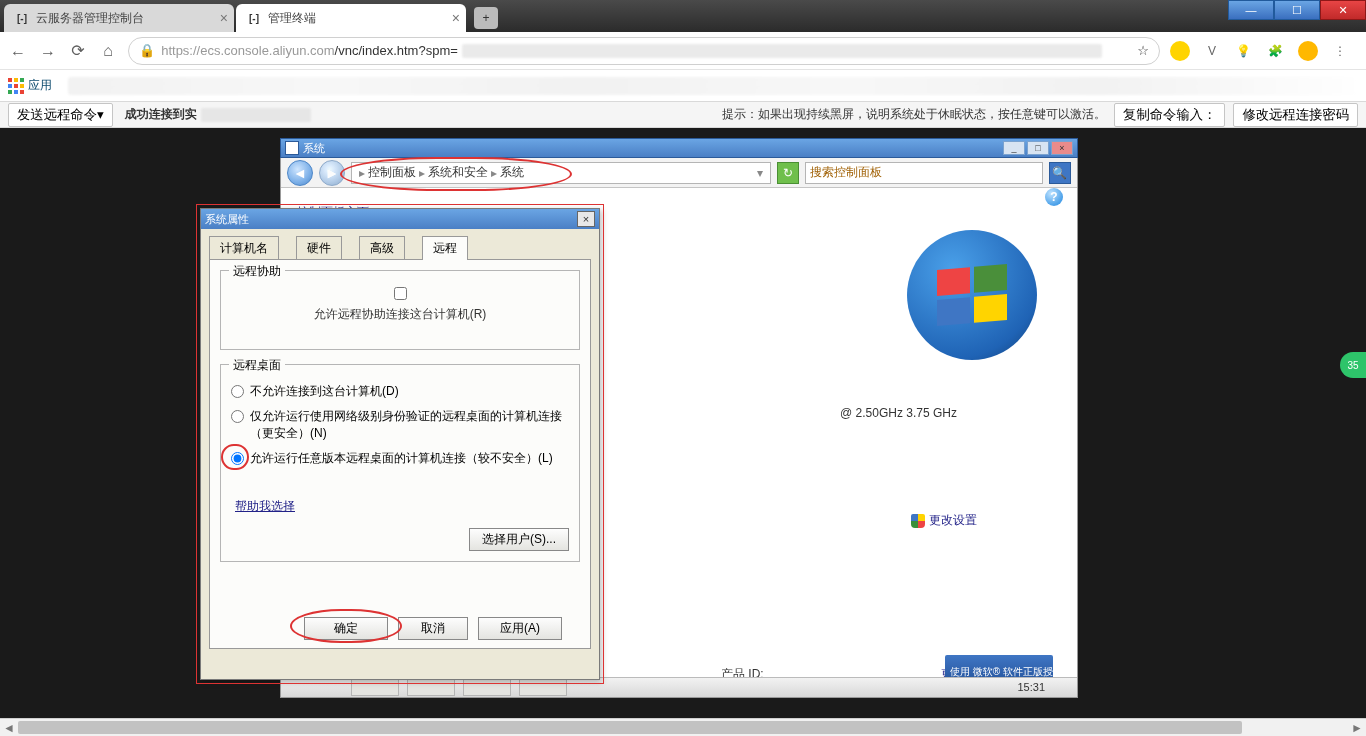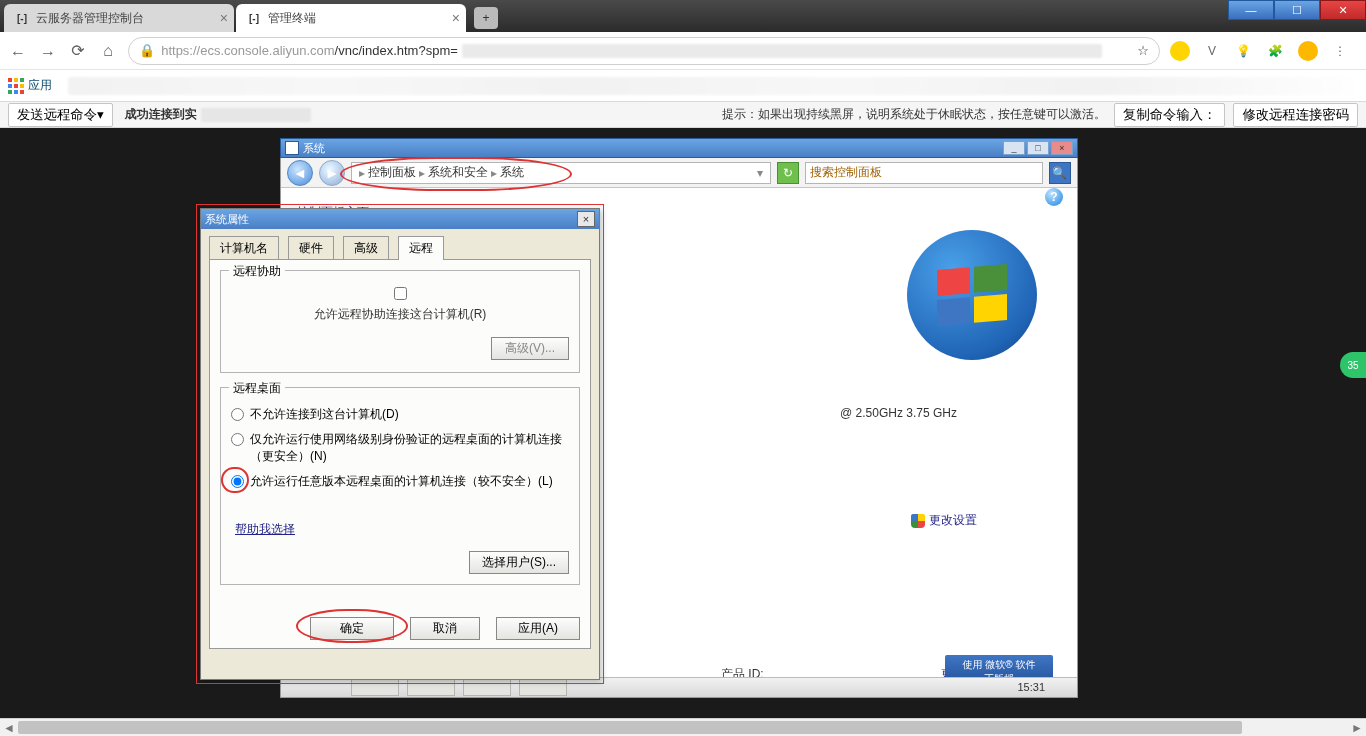--- a/index.html
+++ b/index.html
@@ -92,47 +92,47 @@
 .winlogo { position:absolute; right:40px; top:40px; width:130px; height:130px; border-radius:50%; background:radial-gradient(circle at 35% 30%,#4aa0e9,#1f63b5 72%,#103a6e); display:flex; align-items:center; justify-content:center; }
 .winflag { width:70px; height:56px; display:grid; grid-template-columns:1fr 1fr; grid-template-rows:1fr 1fr; gap:4px; transform:skewY(-5deg); }
 .winflag div:nth-child(1){background:#e44}
 .winflag div:nth-child(2){background:#4a8f3a}
 .winflag div:nth-child(3){background:#3f76c4}
 .winflag div:nth-child(4){background:#ffd400}
 .ghz { position:absolute; right:120px; top:216px; font-size:12px; color:#333; }
 .changeSettings { position:absolute; right:100px; top:322px; color:#228; display:flex; align-items:center; gap:4px; }
 .prodid { position:absolute; left:240px; bottom:14px; font-size:12px; color:#333; }
 .prodlink { position:absolute; left:460px; bottom:14px; font-size:12px; color:#228; }
-.genuine { position:absolute; right:24px; bottom:8px; width:108px; height:34px; background:linear-gradient(#3f76c4,#1f4c94); color:#fff; font-size:10px; display:flex; flex-direction:column; align-items:center; justify-content:center; border-radius:2px; }
+.genuine { position:absolute; right:24px; bottom:8px; width:108px; height:34px; background:linear-gradient(#3f76c4,#1f4c94); color:#fff; font-size:10px; display:flex; flex-direction:row; align-items:center; justify-content:flex-end; border-radius:2px; }
 
 
 .dlg { position:absolute; left:476px; top:216px; width:400px; height:472px; background:#ece9d8; border:1px solid #7a7a7a; box-shadow:2px 2px 6px rgba(0,0,0,.25); }
 .dlg-title { height:20px; background:linear-gradient(#6aa5e4,#4a7fc5); color:#fff; font-size:11px; display:flex; align-items:center; padding:0 4px; }
 .dlg-title .sp{flex:1}
 .dlg-close { width:18px; height:16px; background:#e8e8e8; border:1px solid #666; color:#333; display:flex; align-items:center; justify-content:center; font-size:11px; line-height:1; }
 
-.tabs-row { display:flex; padding:6px 8px 0; gap:8px; }
+.tabs-row { display:flex; padding:6px 8px 0; gap:16px; }
 .tabh { border:1px solid #999; border-bottom:none; background:#ece9d8; padding:3px 10px; font-size:12px; margin-right:1px; position:relative; top:1px; }
 .tabh.active { background:#fcfcfa; z-index:2; }
 .tabpage { margin:0 8px 8px; border:1px solid #999; background:#fcfcfa; padding:10px; height:390px; position:relative; }
 
 .group { border:1px solid #b5b5b5; padding:10px 10px 12px; margin-bottom:14px; position:relative; }
 .group-title { position:absolute; top:-8px; left:8px; background:#fcfcfa; padding:0 4px; font-size:12px; }
 .chk { display:flex; align-items:center; gap:6px; font-size:12px; margin:6px 0 14px; color:#333;flex-direction:column; }
 .chk input { width:13px; height:13px; }
 .btn-classic { border:1px solid #888; background:linear-gradient(#fdfdfd,#e4e4e0); padding:2px 12px; font-size:12px; min-width:78px; }
 .btn-classic.dis { color:#888; }
 .group .right { text-align:right; }
 
 .rd-desc { font-size:12px; margin:4px 0 12px; }
 .radio { display:flex; align-items:flex-start; gap:6px; font-size:12px; margin:8px 0; }
 .radio input { margin-top:2px; }
 .helpme { color:#228; font-size:12px; position:absolute; left:14px; bottom:46px; text-decoration:underline; }
 
-.dlg-btns { position:absolute; bottom:8px; left:0; right:0; display:flex; justify-content:flex-end; gap:16px; padding:0 10px; }
+.dlg-btns { position:absolute; bottom:8px; left:0; right:8px; display:flex; justify-content:flex-end; gap:10px; padding:0 20px; }
 
 
 .red-ov { position:absolute; border:2px solid #d33; border-radius:50%/55%; pointer-events:none; }
 .red-arrow { position:absolute; pointer-events:none; }
 
 
 .tasktime { position:absolute; right:32px; bottom:4px; color:#333; font-size:11px; }
 .taskbar-strip { position:absolute; left:0; right:0; bottom:0; height:20px; background:linear-gradient(#f2f2f2,#d8d8d8); border-top:1px solid #bbb; }
 .taskbar-items { position:absolute; left:70px; bottom:1px; display:flex; gap:8px; }
 .taskbar-items div { width:48px; height:18px; background:#e4e4e0; border:1px solid #b5b5b5; }
@@ -349,21 +349,20 @@
       <div class="tabh active">远程</div>
     </div>
     <div class="tabpage">
 
       <div class="group">
         <span class="group-title">远程协助</span>
         <label class="chk">
           <input type="checkbox" style="">
           <span>允许远程协助连接这台计算机(R)</span>
         </label>
-        <div class="right"><button class="btn-classic dis">高级(V)...</button></div>
       </div>
 
       <div class="group" style="height:198px">
         <span class="group-title">远程桌面</span>
 
         <label class="radio">
           <input type="radio" name="rd" style="">
           <span>不允许连接到这台计算机(D)</span>
         </label>
         <label class="radio">

